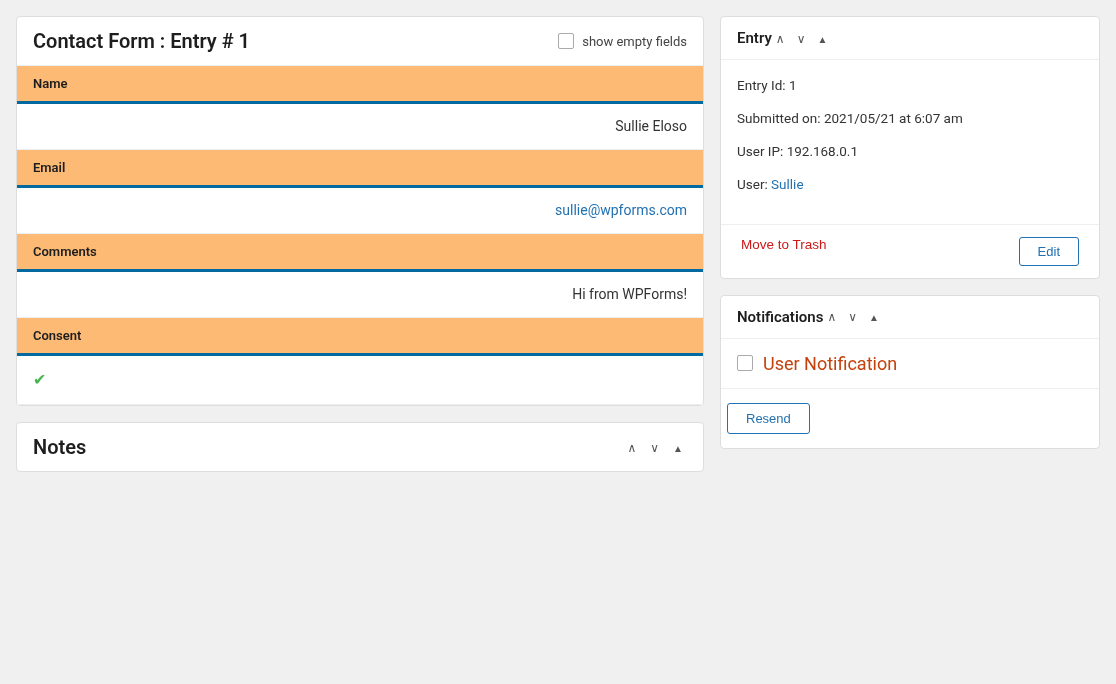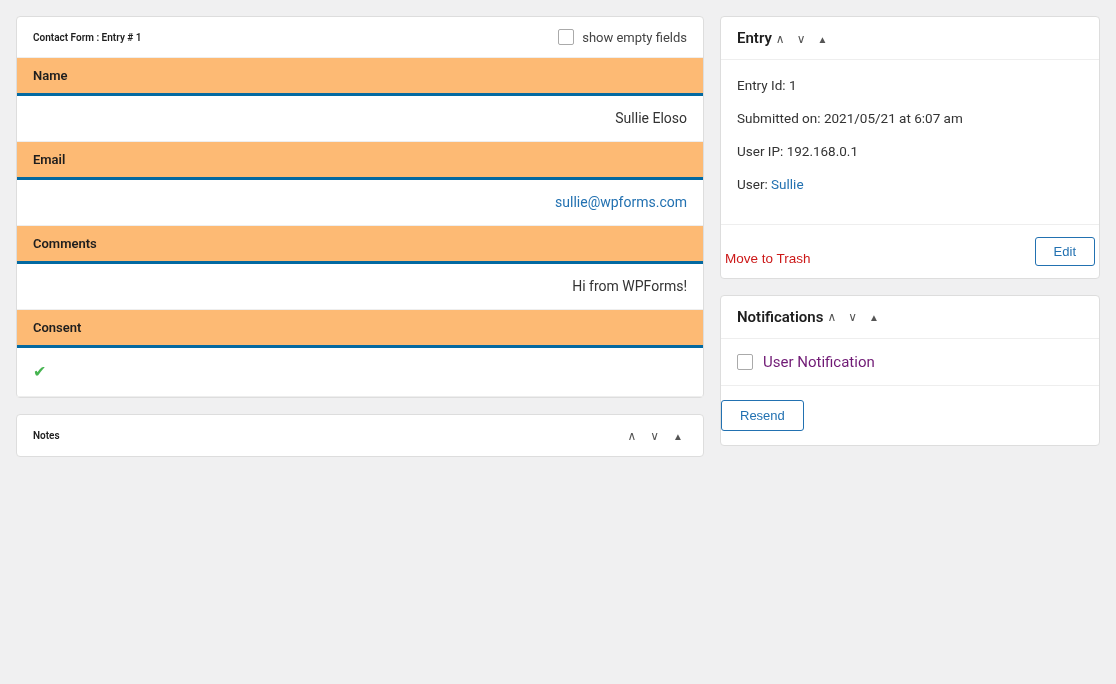--- a/index.html
+++ b/index.html
@@ -29,21 +29,21 @@
       border-radius: 4px;
     }
     .card-header {
       display: flex;
       align-items: center;
       justify-content: space-between;
       padding: 12px 16px;
       border-bottom: 1px solid #eee;
     }
     .card-title {
-      font-size: 10px;
+      font-size: 20px;
       font-weight: 600;
       color: #1e1e1e;
     }
     .show-empty-fields {
       display: flex;
       align-items: center;
       gap: 8px;
       font-size: 13px;
       color: #444;
     }
@@ -142,23 +142,23 @@
       font-size: 13.5px;
       color: #333;
       line-height: 1.4;
     }
     .meta-row a {
       color: #2271b1;
       text-decoration: none;
     }
     .entry-actions {
       display: flex;
-      align-items: flex-end;
+      align-items: flex-start;
       justify-content: space-between;
-      padding: 12px 4px;
+      padding: 12px 20px;
       border-top: 1px solid #eee;
     }
     .move-trash-btn {
       background: none;
       border: none;
       color: #cc1818;
       cursor: pointer;
       font-size: 13.5px;
       padding: 0;
     }
@@ -183,25 +183,25 @@
       height: 16px;
       border: 1px solid #aaa;
       appearance: none;
       -webkit-appearance: none;
       background: #fff;
       border-radius: 2px;
       cursor: pointer;
       flex-shrink: 0;
     }
     .notif-label {
-      font-size: 15px;
-      color: #701a75;
+      font-size: 18px;
+      color: #c2410c;
     }
     .resend-area {
-      padding: 14px 0;
+      padding: 14px 6px;
     }
     .resend-btn {
       background: #fff;
       border: 1px solid #2271b1;
       color: #2271b1;
       padding: 7px 18px;
       border-radius: 3px;
       cursor: pointer;
       font-size: 13px;
     }

